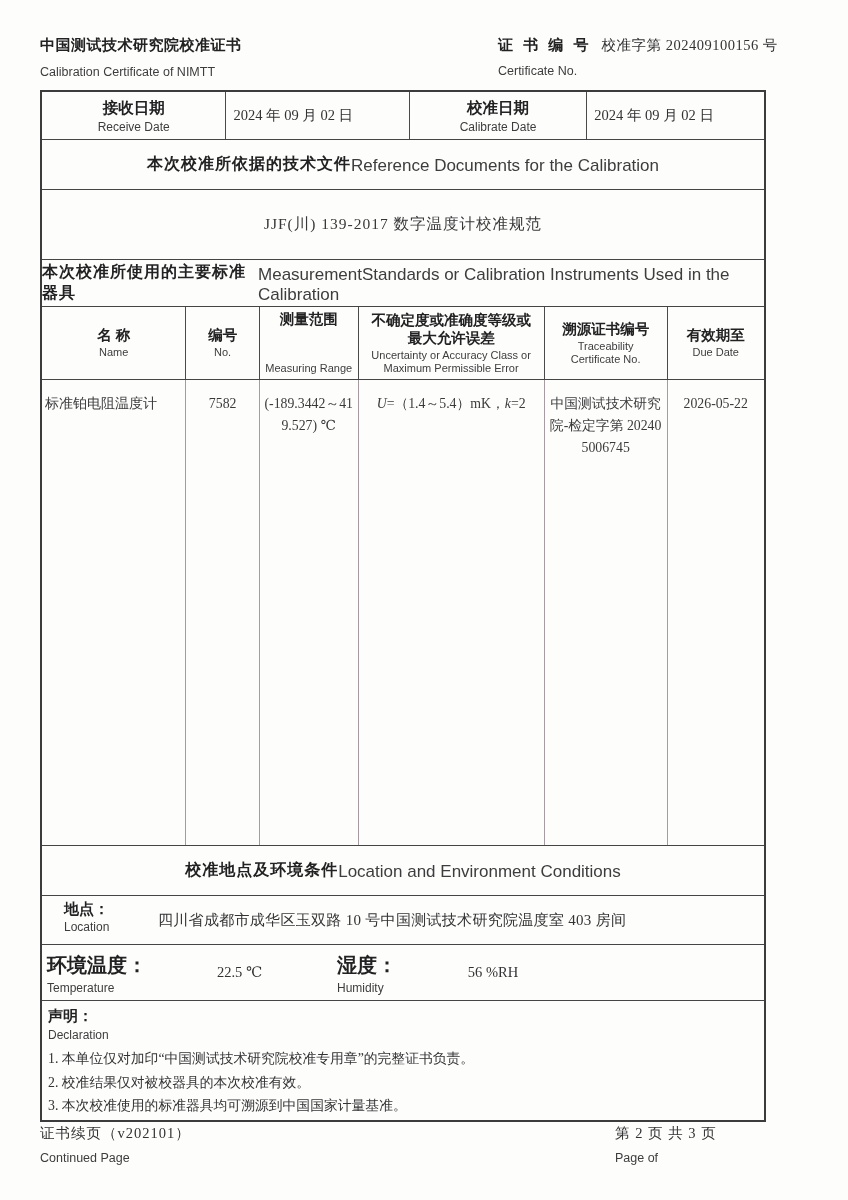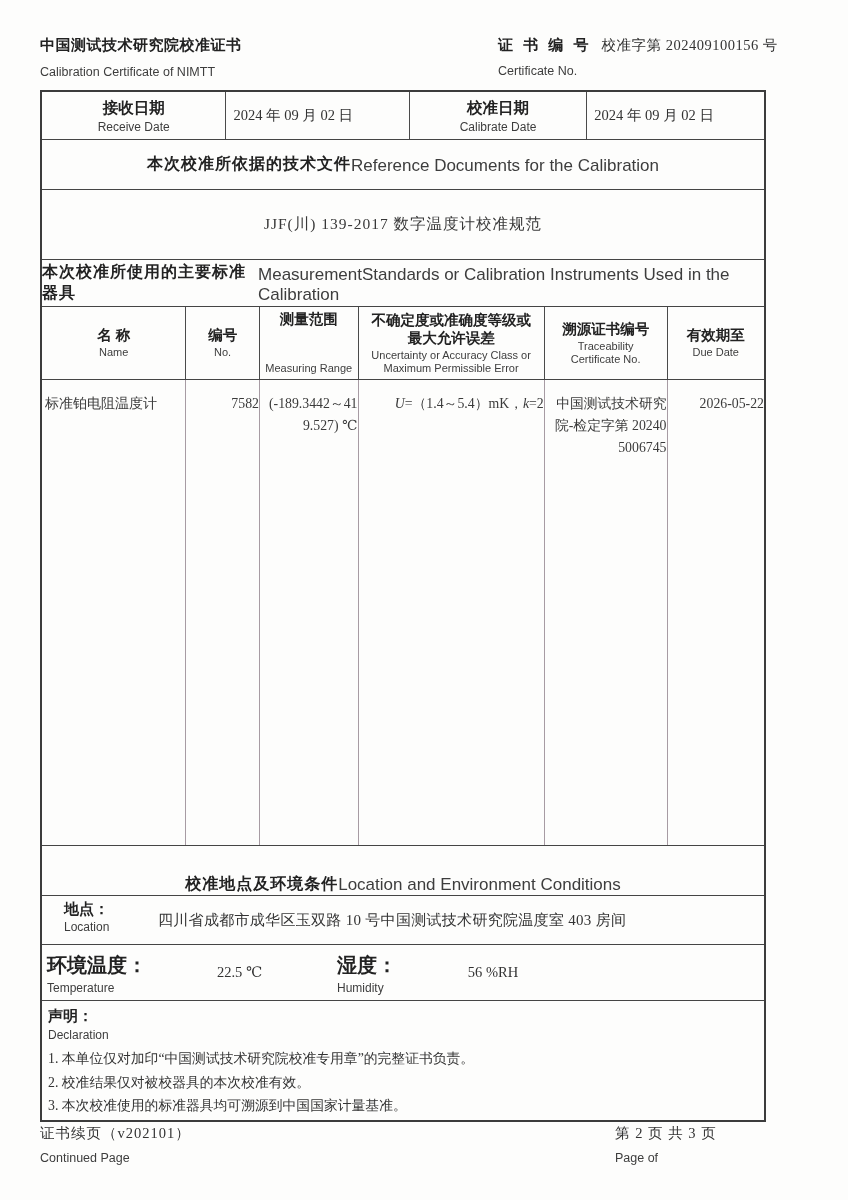--- a/index.html
+++ b/index.html
@@ -49,28 +49,28 @@
 
   
   .b-colhead { height:73px; }
   .b-colhead .cell { display:flex; flex-direction:column; align-items:center;
                      justify-content:center; text-align:center; padding:2px 1px; }
   .b-colhead .cn { font-size:14.5px; line-height:18px; }
   .b-colhead .en { font-size:11px; line-height:13.5px; margin-top:2px; }
   .c1{width:19.85%;} .c2{width:10.2%;} .c3{width:13.65%;gap:32px;}
   .c4{width:25.8%;}  .c5{width:17%;}   .c6{width:13.5%;}
   .b-data { height:466px; }
-  .b-data .cell { padding-top:13px; text-align:right; font-size:13.8px;
+  .b-data .cell { padding-top:13px; text-align:center; font-size:13.8px;
                   line-height:22px; color:#3a3a3a; }
   .b-data .vl { border-left:1px solid #a79ba3; }
   .b-data .name { text-align:left; padding-left:3px; font-size:14px; }
   .itl { font-style:italic; }
 
   
-  .b-lochead { height:50px;align-items:flex-end; }
+  .b-lochead { height:50px; }
   .b-loc { height:49px; display:flex; }
   .loclabel { width:108px; padding:4px 0 0 22px; }
   .loclabel .cn { font-size:15px; }
   .loclabel .en { font-size:12px; margin-top:1px; }
   .locval { flex:1; display:flex; align-items:center; font-size:15px;
             padding-left:8px; color:#333; letter-spacing:0.3px; }
   .b-env { height:56px; display:flex; }
   .envgrp { display:flex; }
   .envlabel { padding:7px 0 0 5px; }
   .envlabel .cn { font-size:20px; }

